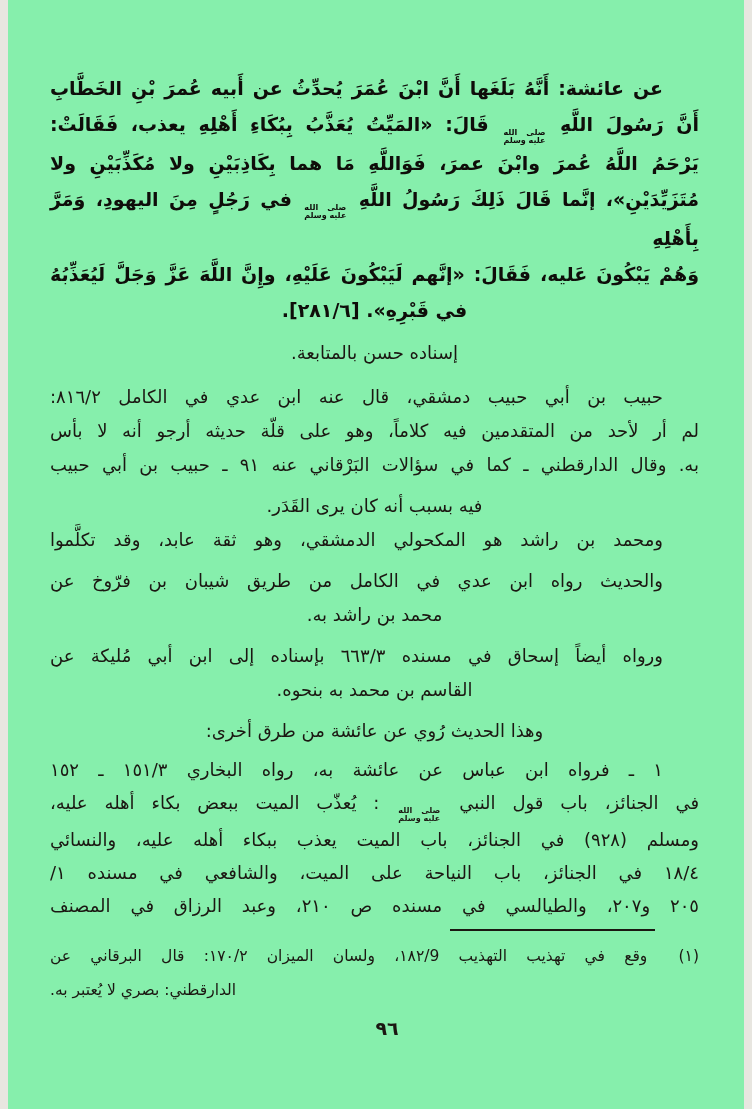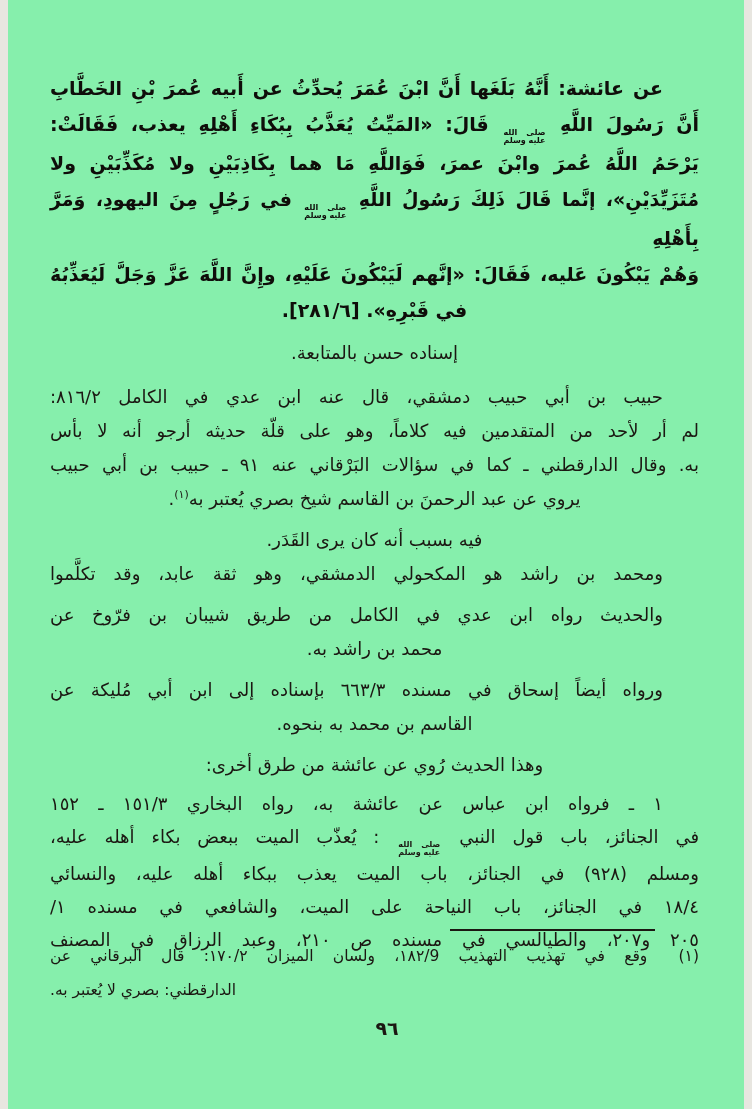--- a/index.html
+++ b/index.html
@@ -119,23 +119,20 @@
       <div class="line just">وَهُمْ يَبْكُونَ عَليه، فَقَالَ: «إنَّهم لَيَبْكُونَ عَلَيْهِ، وإِنَّ اللَّهَ عَزَّ وَجَلَّ لَيُعَذِّبُهُ</div>
       <div class="line center">في قَبْرِهِ». [٢٨١/٦].</div>
     </div>
 
     <div class="line center body-text grading">إسناده حسن بالمتابعة.</div>
 
     <div class="body-text para-first">
       <div class="line just indent">حبيب بن أبي حبيب دمشقي، قال عنه ابن عدي في الكامل ٨١٦/٢:</div>
       <div class="line just">لم أر لأحد من المتقدمين فيه كلاماً، وهو على قلّة حديثه أرجو أنه لا بأس</div>
       <div class="line just">به. وقال الدارقطني ـ كما في سؤالات البَرْقاني عنه ٩١ ـ حبيب بن أبي حبيب</div>
-      <div class="line center">
-        <span>يروي عن عبد الرحمنَ بن القاسم شيخ بصري يُعتبر به</span><span class="sup">(١)</span><span>.</span>
-      </div>
     </div>
 
     <div class="body-text para">
       <div class="line center">فيه بسبب أنه كان يرى القَدَر.</div>
       <div class="line just indent">ومحمد بن راشد هو المكحولي الدمشقي، وهو ثقة عابد، وقد تكلَّموا</div>
     </div>
 
     <div class="body-text para">
       <div class="line just indent">والحديث رواه ابن عدي في الكامل من طريق شيبان بن فرّوخ عن</div>
       <div class="line center">محمد بن راشد به.</div>

